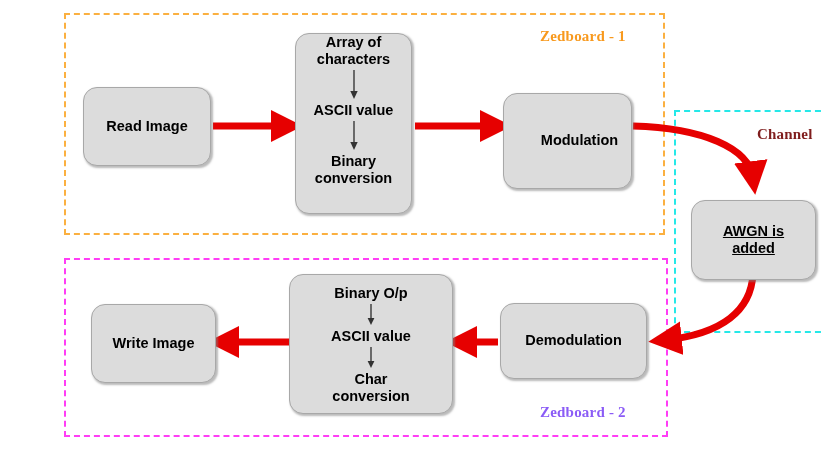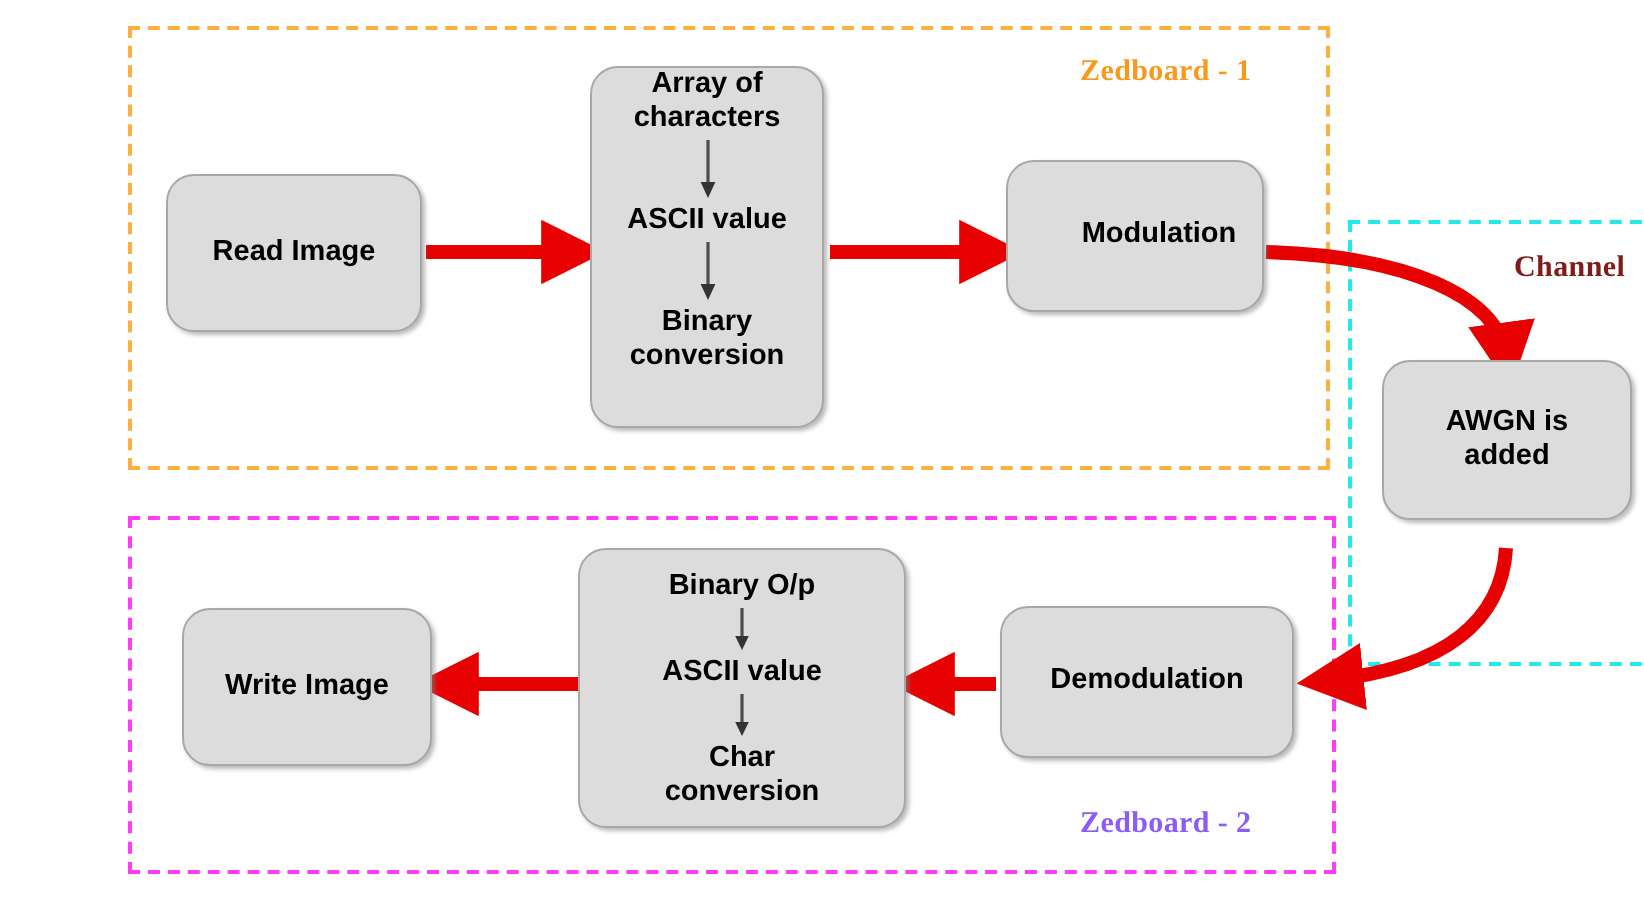--- a/index.html
+++ b/index.html
@@ -68,22 +68,22 @@
     font-weight: bold;
     font-size: 14.5px;
     line-height: 1.18;
     text-align: center;
     user-select: none;
   }
   .node .line { display: block; }
 
   #node-read-image   { left: 40px;  top: 87px;  width: 128px; height: 79px; text-align: right; }
   #node-encode       { left: 252px; top: 33px;  width: 117px; height: 181px; justify-content: flex-start; }
-  #node-modulation   { left: 460px; top: 80px;  width: 129px; height: 76px; padding-left: 24px; }
-  #node-awgn         { left: 648px; top: 180px; width: 125px; height: 80px; }
+  #node-modulation   { left: 460px; top: 93px;  width: 129px; height: 96px; padding-left: 24px; }
+  #node-awgn         { left: 648px; top: 200px; width: 125px; height: 80px; text-decoration: underline; }
   #node-write-image  { left: 48px;  top: 304px; width: 125px; height: 79px; }
   #node-decode       { left: 246px; top: 274px; width: 164px; height: 140px; justify-content: flex-start; padding-top: 10px; }
   #node-demodulation { left: 457px; top: 303px; width: 147px; height: 76px; }
 
   
   .stack {
     display: flex;
     flex-direction: column;
     align-items: center;
     justify-content: center;

